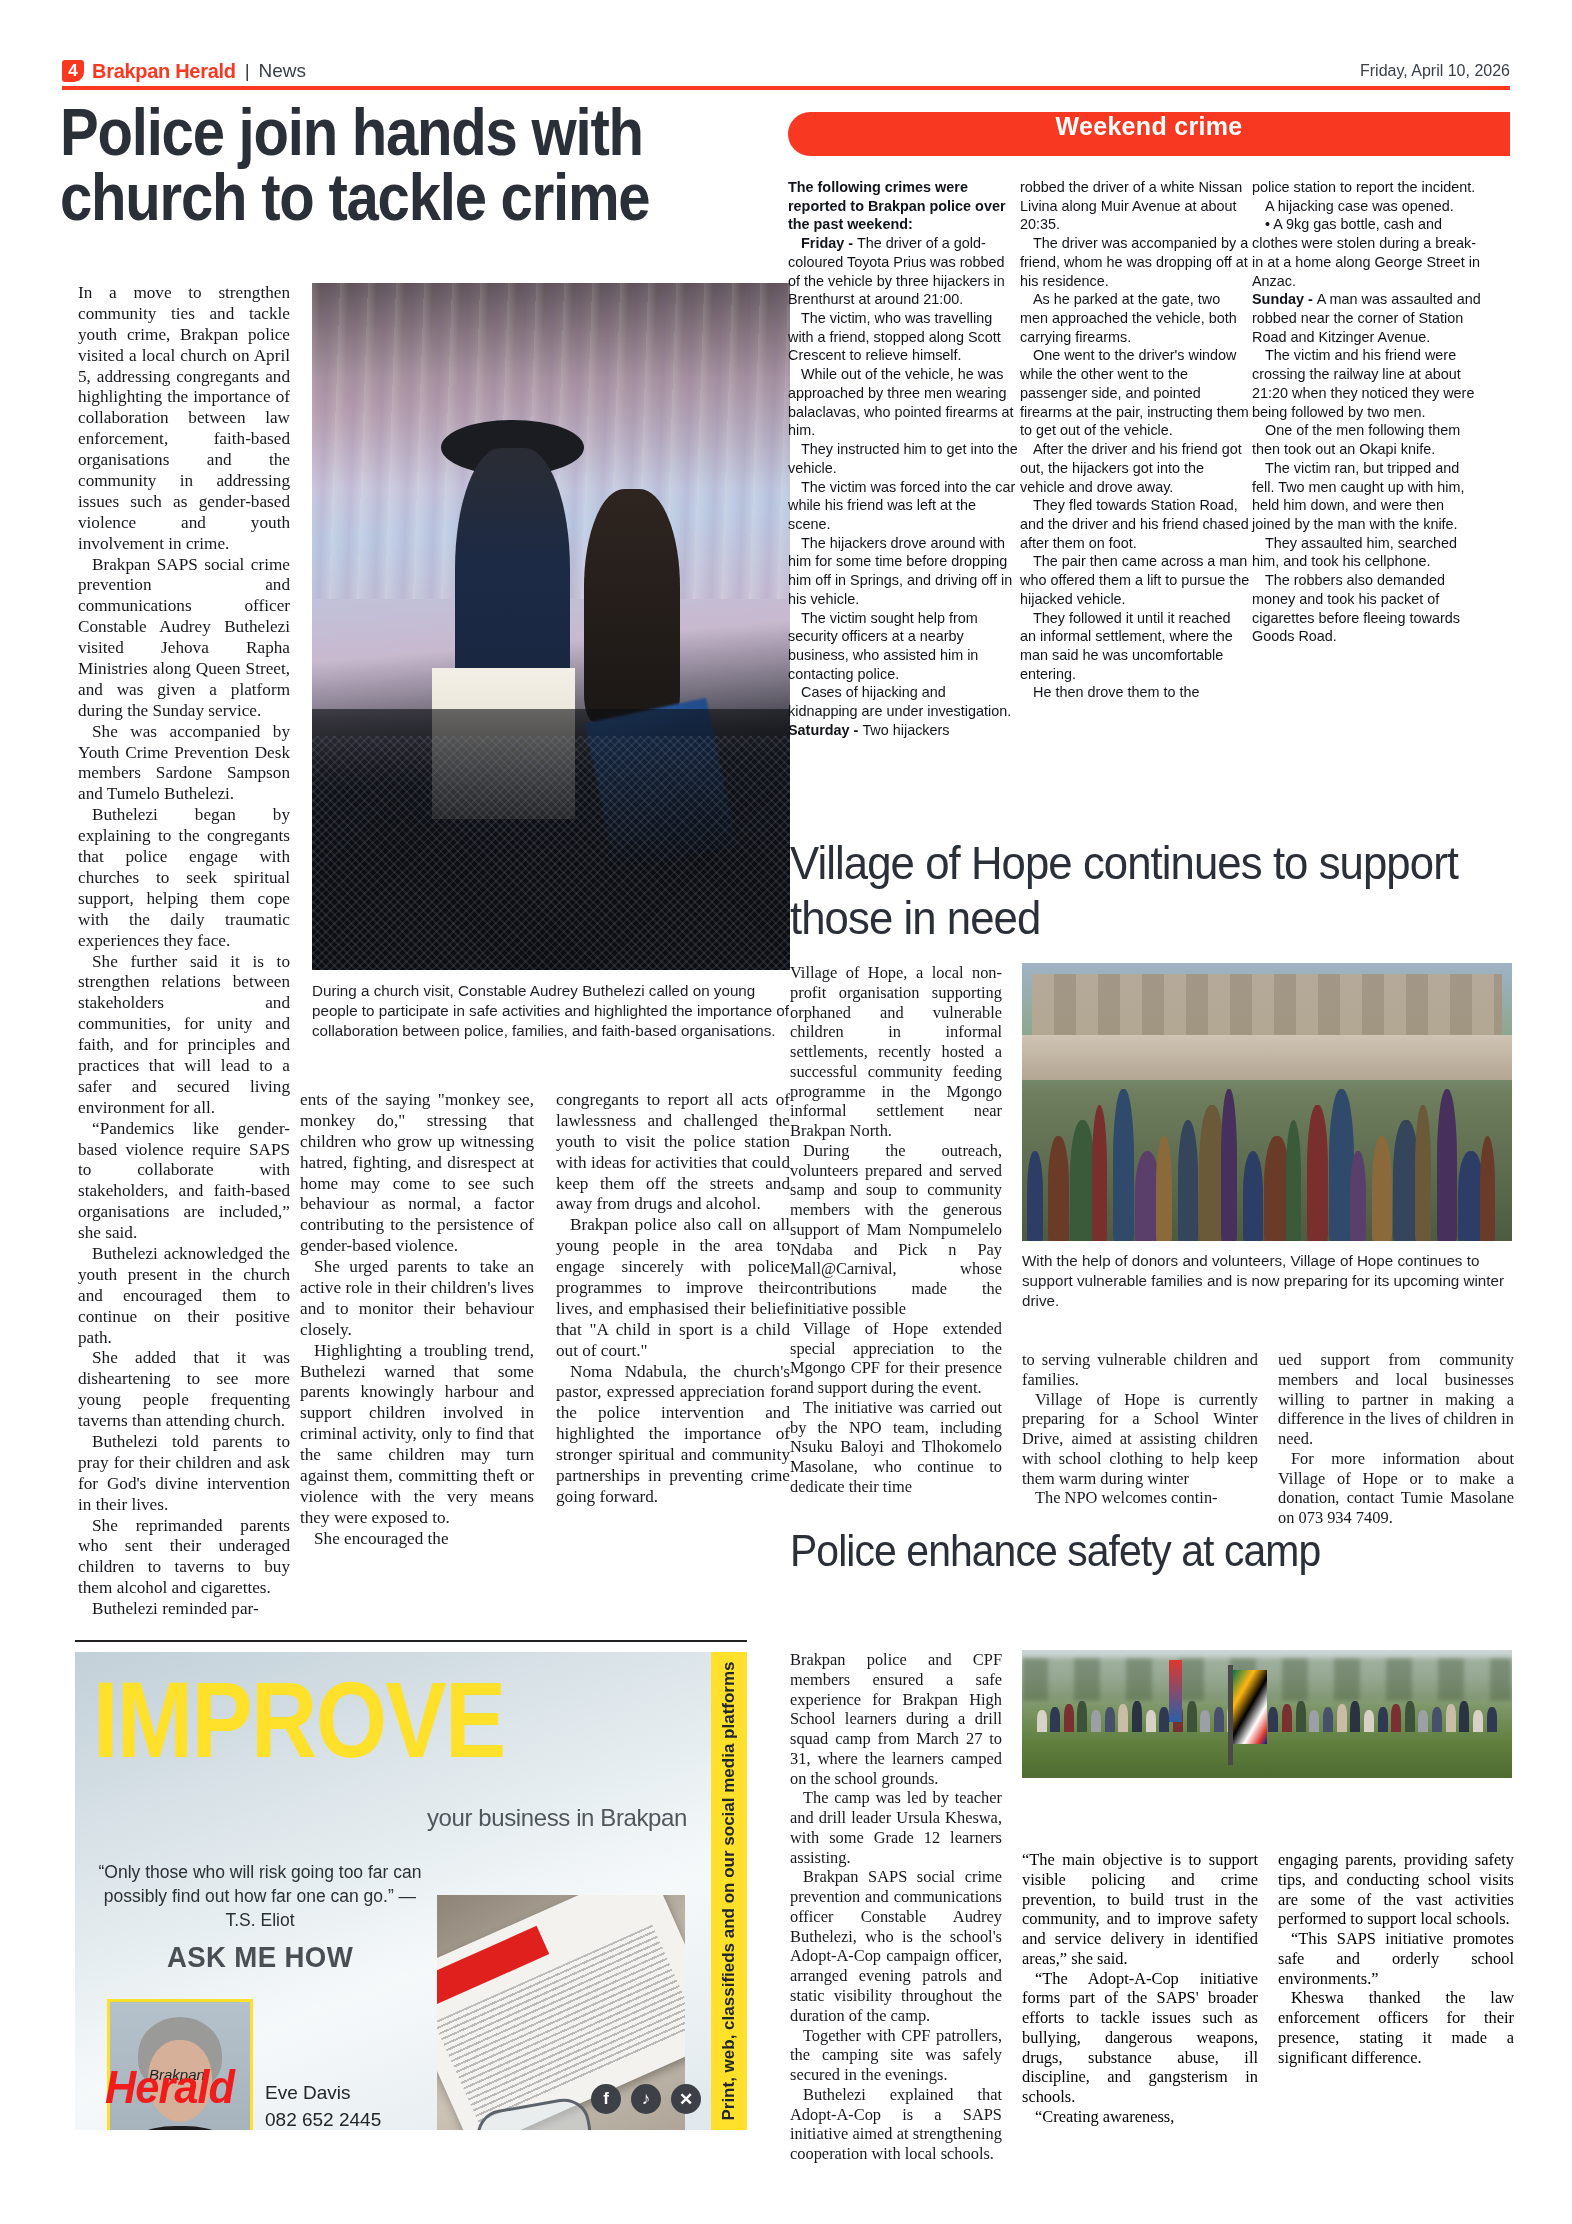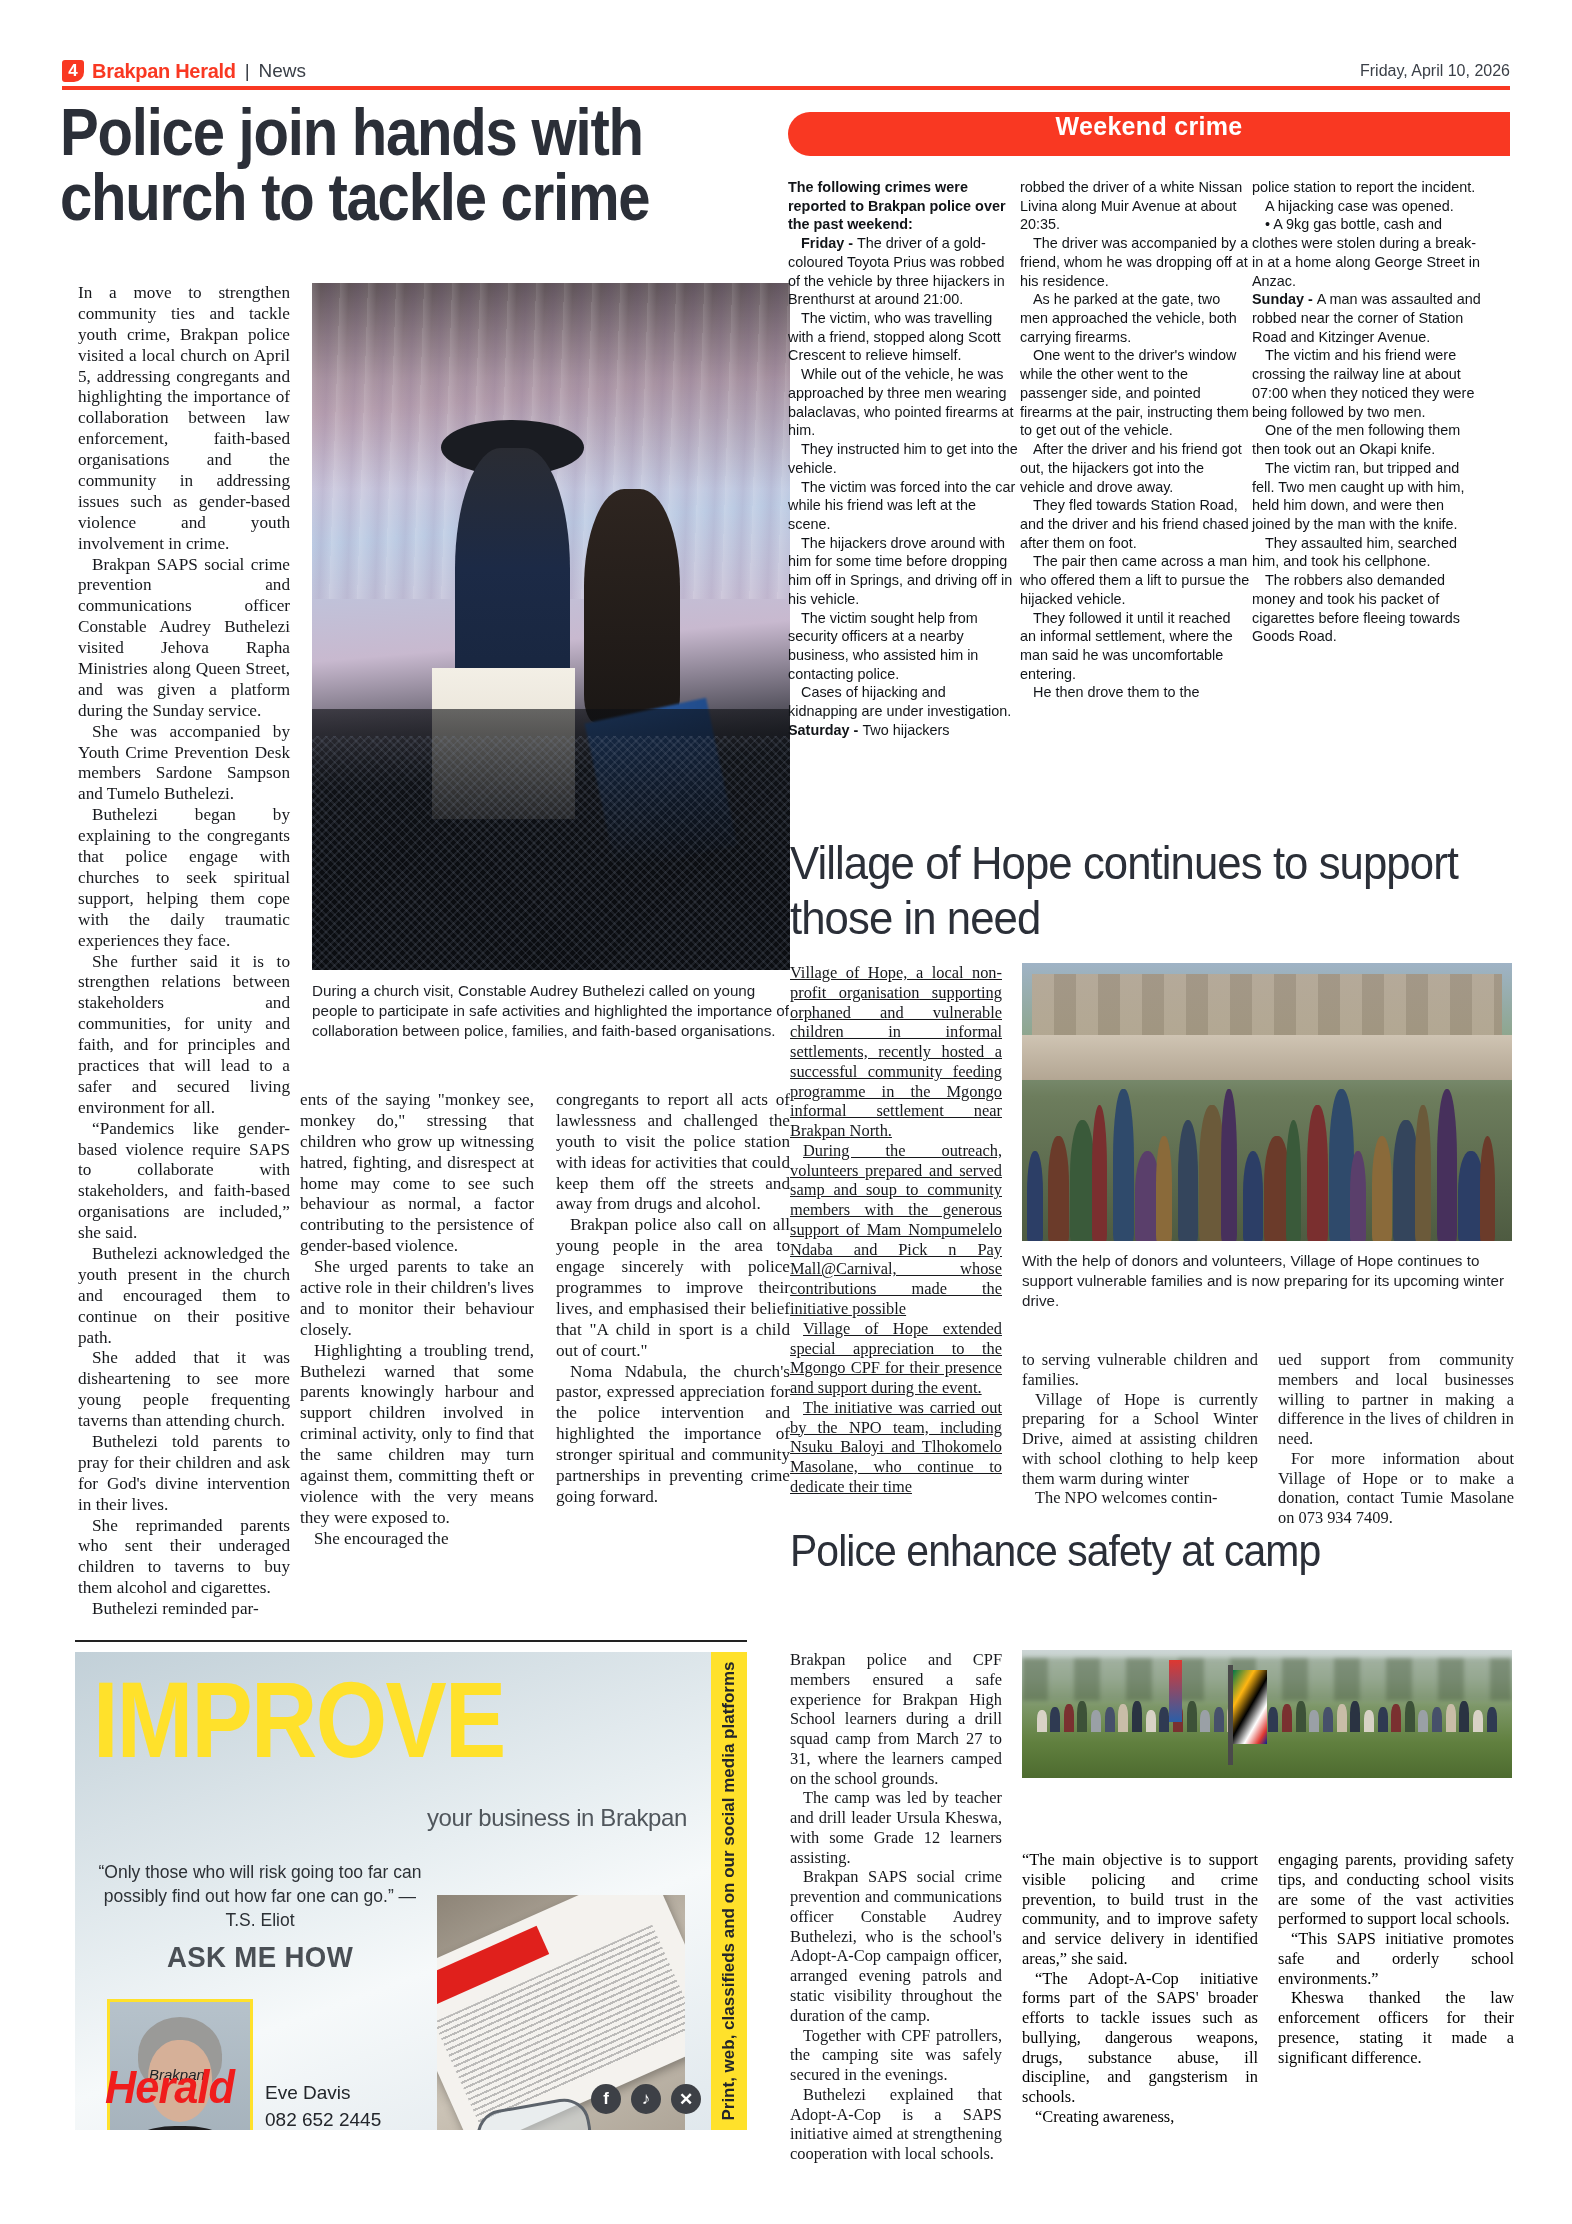--- a/index.html
+++ b/index.html
@@ -200,21 +200,21 @@
   .voh-left {
     position: absolute;
     left: 790px; top: 963px;
     width: 212px;
     font-size: 16.4px;
     line-height: 1.205;
     color: #16181c;
     text-align: justify;
     hyphens: auto;
   }
-  .voh-left p { text-indent: 13px; text-decoration: underline; }
+  .voh-left p { text-indent: 13px; }
   .voh-left p:first-child { text-indent: 0; }
   .voh-photo {
     position: absolute;
     left: 1022px; top: 963px;
     width: 490px; height: 278px;
     overflow: hidden;
     background: #5d6a4a;
   }
   .voh-caption {
     position: absolute;
@@ -658,21 +658,21 @@
         <p>They fled towards Station Road, and the driver and his friend chased after them on foot.</p>
         <p>The pair then came across a man who offered them a lift to pursue the hijacked vehicle.</p>
         <p>They followed it until it reached an informal settlement, where the man said he was uncomfortable entering.</p>
         <p>He then drove them to the</p>
       </div>
     <div class="col" id="wkc3">
         <p class="noind">police station to report the incident.</p>
         <p>A hijacking case was opened.</p>
         <p>• A 9kg gas bottle, cash and clothes were stolen during a break-in at a home along George Street in Anzac.</p>
         <p class="noind"><b>Sunday - </b>A man was assaulted and robbed near the corner of Station Road and Kitzinger Avenue.</p>
-        <p>The victim and his friend were crossing the railway line at about 07:00 when they noticed they were being followed by two men.</p>
+        <p>The victim and his friend were crossing the railway line at about 21:20 when they noticed they were being followed by two men.</p>
         <p>One of the men following them then took out an Okapi knife.</p>
         <p>The victim ran, but tripped and fell. Two men caught up with him, held him down, and were then joined by the man with the knife.</p>
         <p>They assaulted him, searched him, and took his cellphone.</p>
         <p>The robbers also demanded money and took his packet of cigarettes before fleeing towards Goods Road.</p>
       </div>
   </div>
 
   <h2 class="sec-headline" id="voh-headline">Village of Hope continues to support those in need</h2>
   <div class="voh-left" id="vohc1">
       <p>Village of Hope, a local non-profit organisation supporting orphaned and vulnerable children in informal settlements, recently hosted a successful community feeding programme in the Mgongo informal settlement near Brakpan North.</p>

